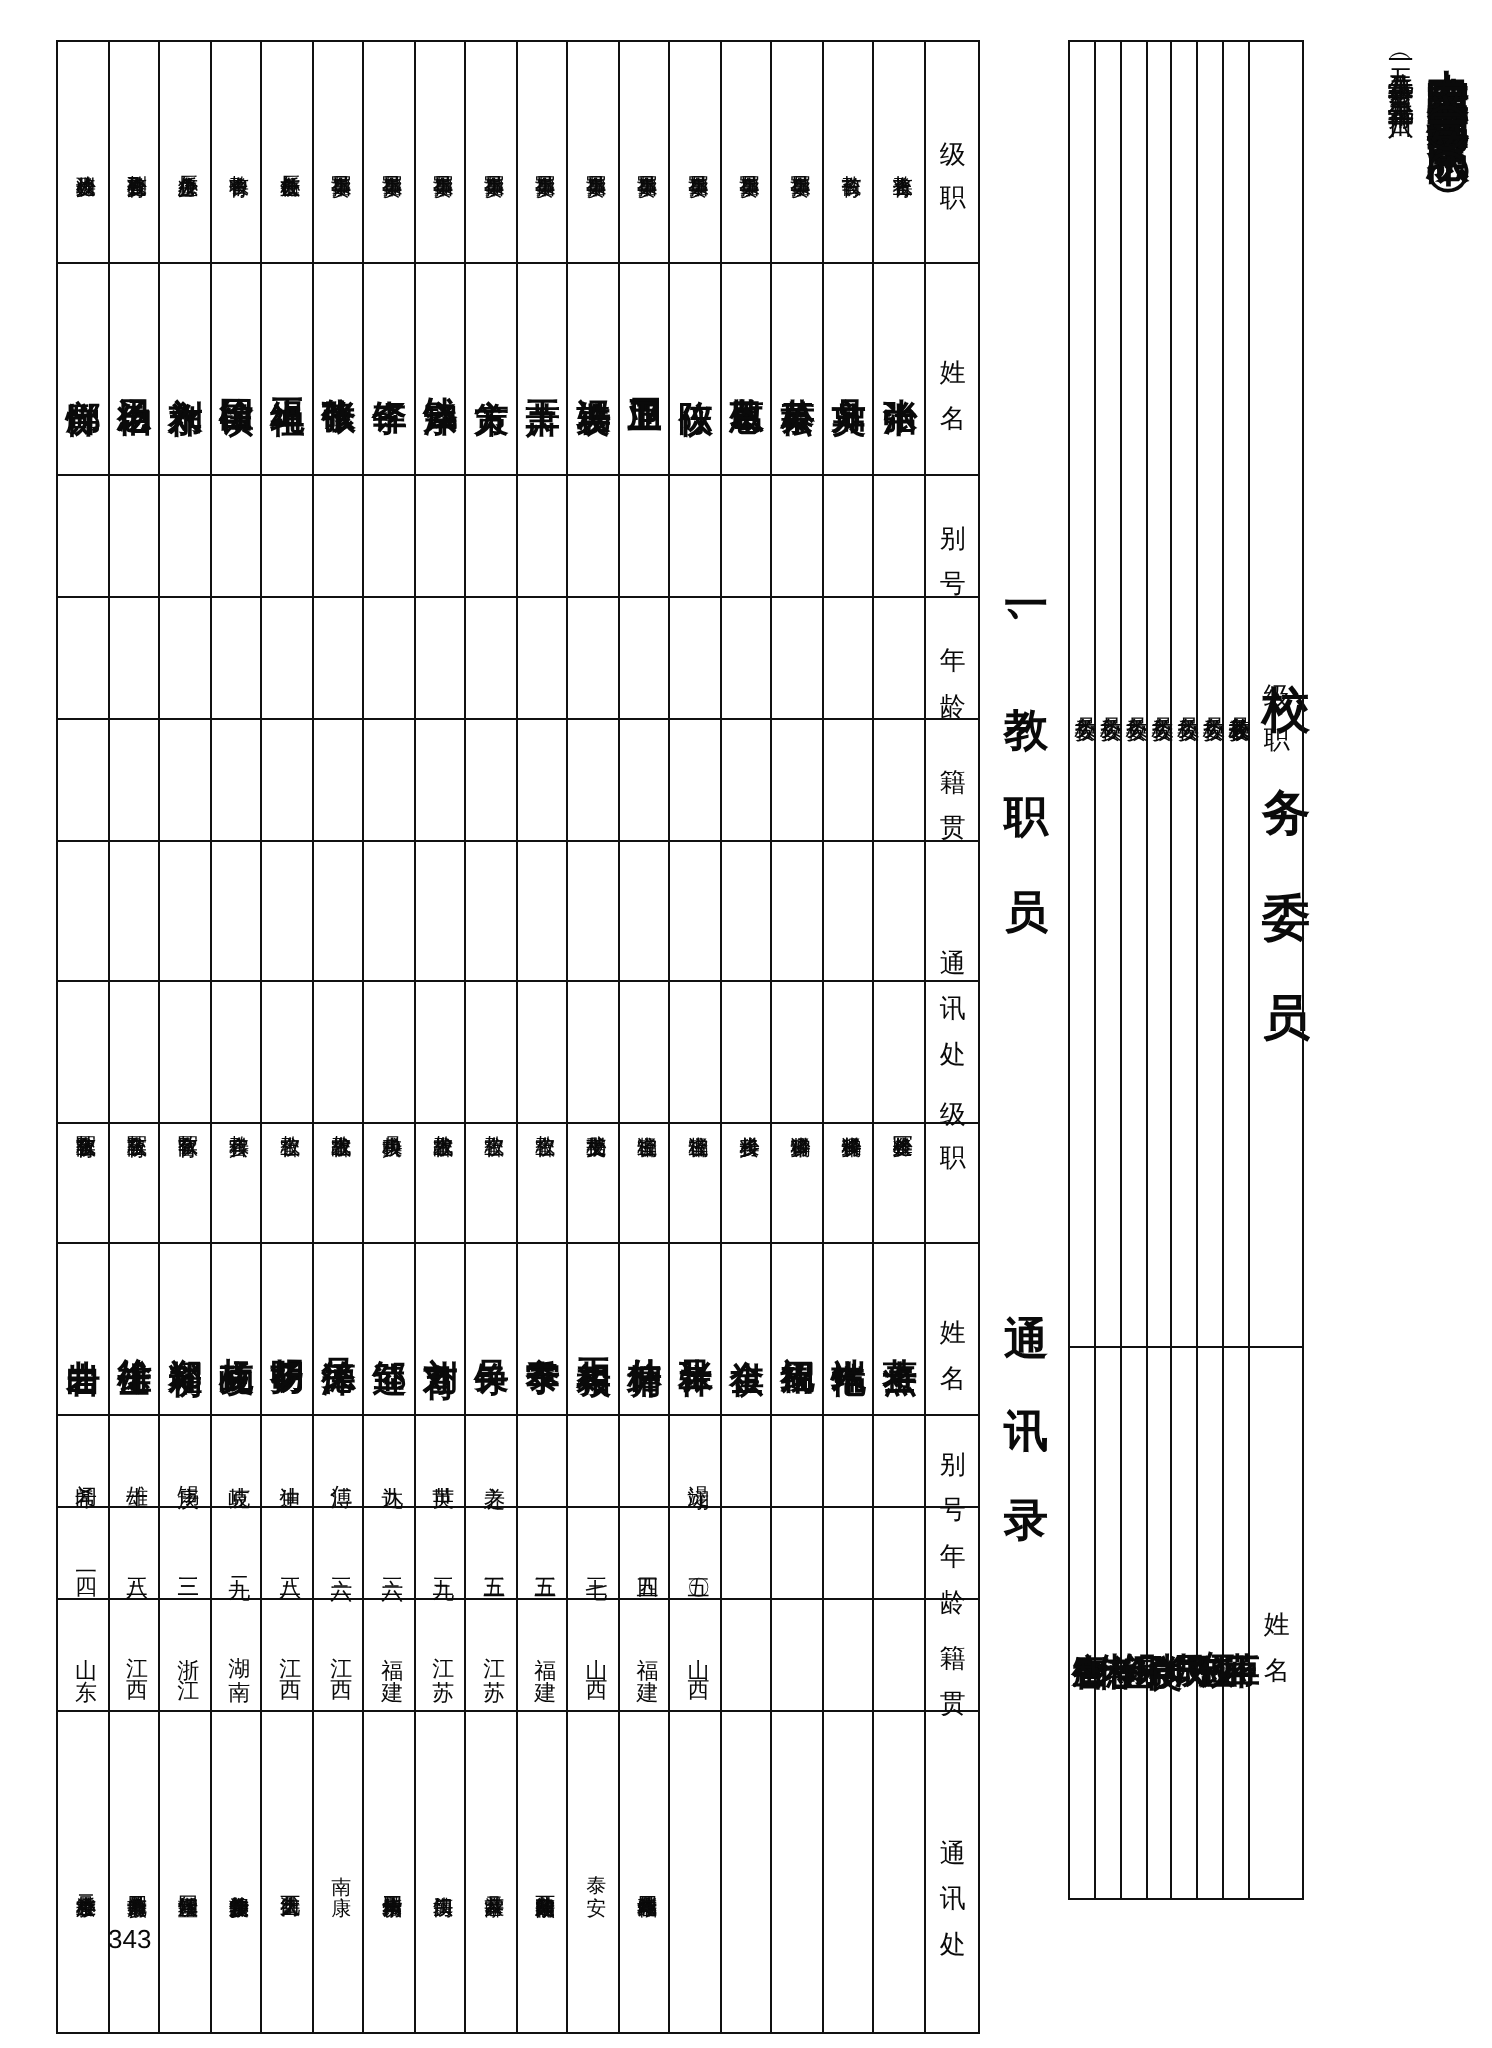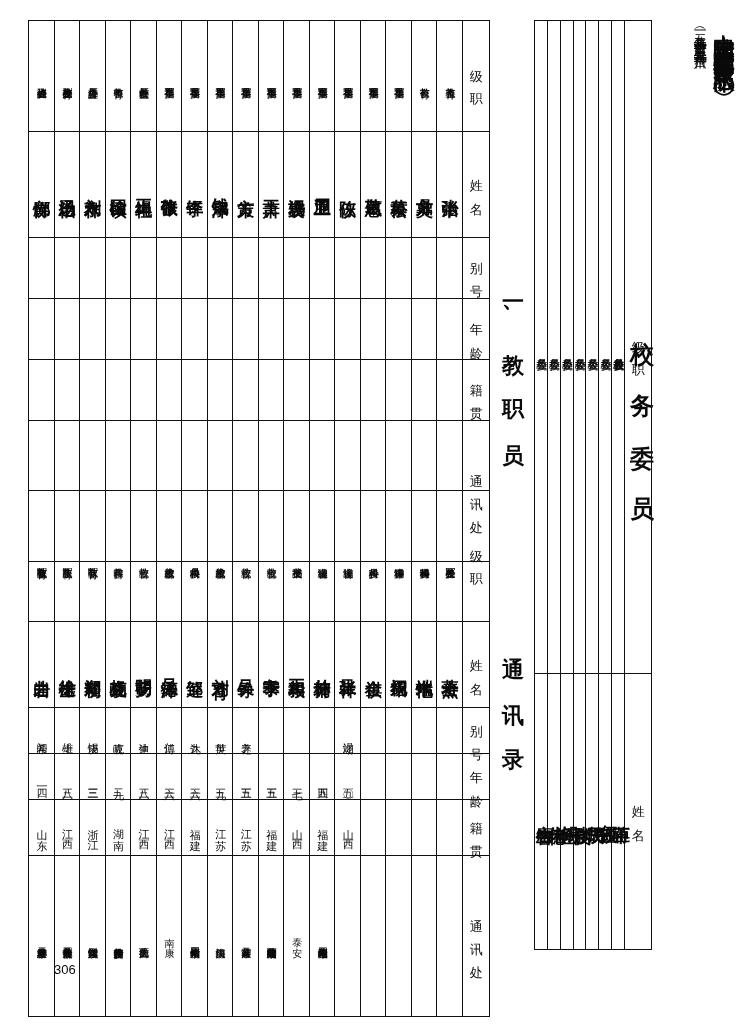--- a/index.html
+++ b/index.html
@@ -422,14 +422,14 @@
           <td class="xs" style="height: 160px;"><span class="cellv"></span></td>
           <td class="xs" style="height: 160px;"><span class="cellv"></span></td>
           <td class="xs" style="height: 160px;"><span class="cellv"></span></td>
           <td class="xs" style="height: 160px;"><span class="cellv"></span></td>
           <td class="xs" style="height: 160px;"><span class="cellv"></span></td>
           <td class="hdr" style="width: 26px; height: 160px;"><span class="cellv">通　讯　处</span></td>
         </tr>
       </tbody>
   </table>
 
-  <div class="pagenum">306</div>
+  <div class="pagenum">343</div>
 </div>
 
 </body></html>

